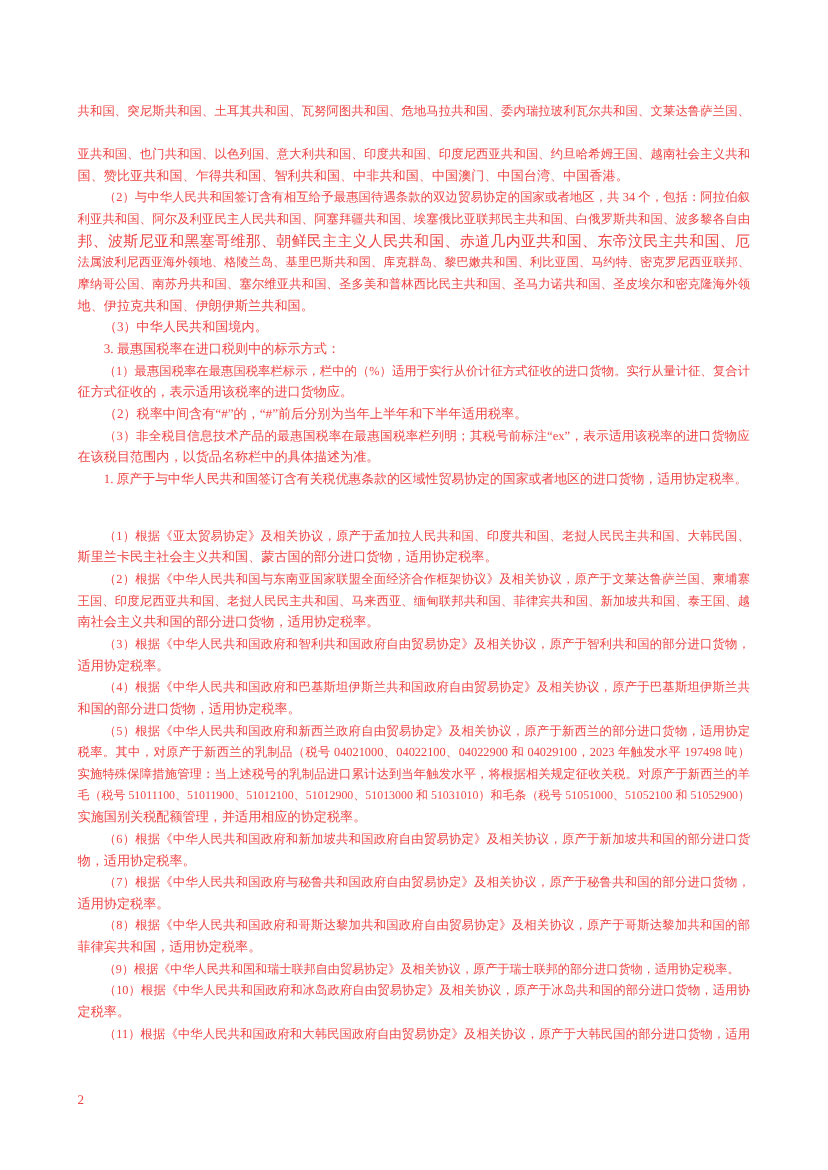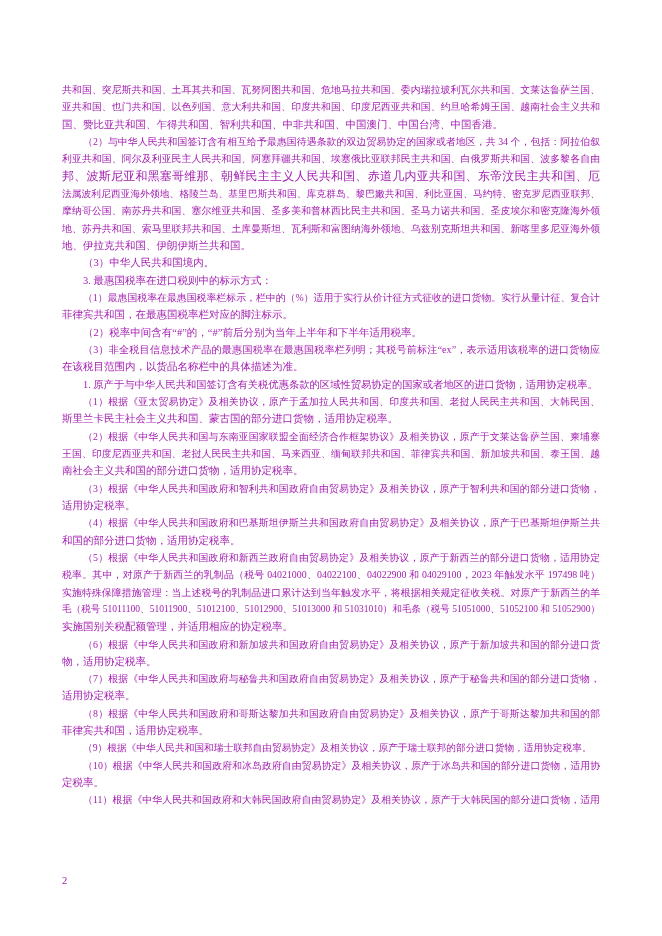--- a/index.html
+++ b/index.html
@@ -6,21 +6,21 @@
     margin: 0;
     padding: 0;
     background: #ffffff;
   }
   .page {
     position: relative;
     width: 662px;
     height: 936px;
     background: #ffffff;
     font-family: "Liberation Serif", "DejaVu Serif", serif;
-    color: #a21caf;
+    color: #ef4444;
     overflow: hidden;
   }
   .text-block {
     position: absolute;
     left: 62px;
     top: 81px;
     width: 538px;
   }
   .line {
     font-size: 10.5px;
@@ -47,38 +47,37 @@
     font-size: 10.5px;
     line-height: 17px;
   }
 </style>
 </head>
 <body>
 
 <div class="page">
   <div class="text-block">
       <div class="line full" style="font-size: 9.9px;">共和国、突尼斯共和国、土耳其共和国、瓦努阿图共和国、危地马拉共和国、委内瑞拉玻利瓦尔共和国、文莱达鲁萨兰国、</div>
-      <div class="line full" style="font-size: 9.9px;">亚共和国、也门共和国、以色列国、意大利共和国、印度共和国、印度尼西亚共和国、约旦哈希姆王国、越南社会主义共和</div>
+      <div class="line full" style="font-size: 9.9px; margin-top: 17px;">亚共和国、也门共和国、以色列国、意大利共和国、印度共和国、印度尼西亚共和国、约旦哈希姆王国、越南社会主义共和</div>
       <div class="line">国、赞比亚共和国、乍得共和国、智利共和国、中非共和国、中国澳门、中国台湾、中国香港。</div>
       <div class="line full ind" style="font-size: 9.9px;">（2）与中华人民共和国签订含有相互给予最惠国待遇条款的双边贸易协定的国家或者地区，共 34 个，包括：阿拉伯叙</div>
       <div class="line full" style="font-size: 9.9px;">利亚共和国、阿尔及利亚民主人民共和国、阿塞拜疆共和国、埃塞俄比亚联邦民主共和国、白俄罗斯共和国、波多黎各自由</div>
       <div class="line full" style="font-size: 12px;">邦、波斯尼亚和黑塞哥维那、朝鲜民主主义人民共和国、赤道几内亚共和国、东帝汶民主共和国、厄立特里亚国、法罗群岛、</div>
       <div class="line full" style="font-size: 9.7px;">法属波利尼西亚海外领地、格陵兰岛、基里巴斯共和国、库克群岛、黎巴嫩共和国、利比亚国、马约特、密克罗尼西亚联邦、</div>
       <div class="line full" style="font-size: 9.9px;">摩纳哥公国、南苏丹共和国、塞尔维亚共和国、圣多美和普林西比民主共和国、圣马力诺共和国、圣皮埃尔和密克隆海外领</div>
-      <div class="line full" style="font-size: 9.9px;">地、苏丹共和国、索马里联邦共和国、土库曼斯坦、瓦利斯和富图纳海外领地、乌兹别克斯坦共和国、新喀里多尼亚海外领</div>
       <div class="line">地、伊拉克共和国、伊朗伊斯兰共和国。</div>
       <div class="line ind">（3）中华人民共和国境内。</div>
       <div class="line ind">3. 最惠国税率在进口税则中的标示方式：</div>
       <div class="line full ind" style="font-size: 9.9px;">（1）最惠国税率在最惠国税率栏标示，栏中的（%）适用于实行从价计征方式征收的进口货物。实行从量计征、复合计</div>
-      <div class="line">菲律宾共和国，在最惠国税率栏对应的脚注标示。</div>
+      <div class="line">征方式征收的，表示适用该税率的进口货物应。</div>
       <div class="line ind">（2）税率中间含有“#”的，“#”前后分别为当年上半年和下半年适用税率。</div>
       <div class="line full ind" style="font-size: 10.1px;">（3）非全税目信息技术产品的最惠国税率在最惠国税率栏列明；其税号前标注“ex”，表示适用该税率的进口货物应</div>
       <div class="line">在该税目范围内，以货品名称栏中的具体描述为准。</div>
       <div class="line ind" style="font-size: 10.3px;">1. 原产于与中华人民共和国签订含有关税优惠条款的区域性贸易协定的国家或者地区的进口货物，适用协定税率。</div>
-      <div class="line full ind" style="font-size: 9.9px;">（1）根据《亚太贸易协定》及相关协议，原产于孟加拉人民共和国、印度共和国、老挝人民民主共和国、大韩民国、</div>
+      <div class="line full ind" style="font-size: 9.9px; margin-top: 28px;">（1）根据《亚太贸易协定》及相关协议，原产于孟加拉人民共和国、印度共和国、老挝人民民主共和国、大韩民国、</div>
       <div class="line">斯里兰卡民主社会主义共和国、蒙古国的部分进口货物，适用协定税率。</div>
       <div class="line full ind" style="font-size: 9.9px;">（2）根据《中华人民共和国与东南亚国家联盟全面经济合作框架协议》及相关协议，原产于文莱达鲁萨兰国、柬埔寨</div>
       <div class="line full" style="font-size: 9.9px;">王国、印度尼西亚共和国、老挝人民民主共和国、马来西亚、缅甸联邦共和国、菲律宾共和国、新加坡共和国、泰王国、越</div>
       <div class="line">南社会主义共和国的部分进口货物，适用协定税率。</div>
       <div class="line full ind" style="font-size: 9.9px;">（3）根据《中华人民共和国政府和智利共和国政府自由贸易协定》及相关协议，原产于智利共和国的部分进口货物，</div>
       <div class="line">适用协定税率。</div>
       <div class="line full ind" style="font-size: 9.9px;">（4）根据《中华人民共和国政府和巴基斯坦伊斯兰共和国政府自由贸易协定》及相关协议，原产于巴基斯坦伊斯兰共</div>
       <div class="line">和国的部分进口货物，适用协定税率。</div>
       <div class="line full ind" style="font-size: 9.9px;">（5）根据《中华人民共和国政府和新西兰政府自由贸易协定》及相关协议，原产于新西兰的部分进口货物，适用协定</div>
       <div class="line full" style="font-size: 9.9px;">税率。其中，对原产于新西兰的乳制品（税号 04021000、04022100、04022900 和 04029100，2023 年触发水平 197498 吨）</div>

